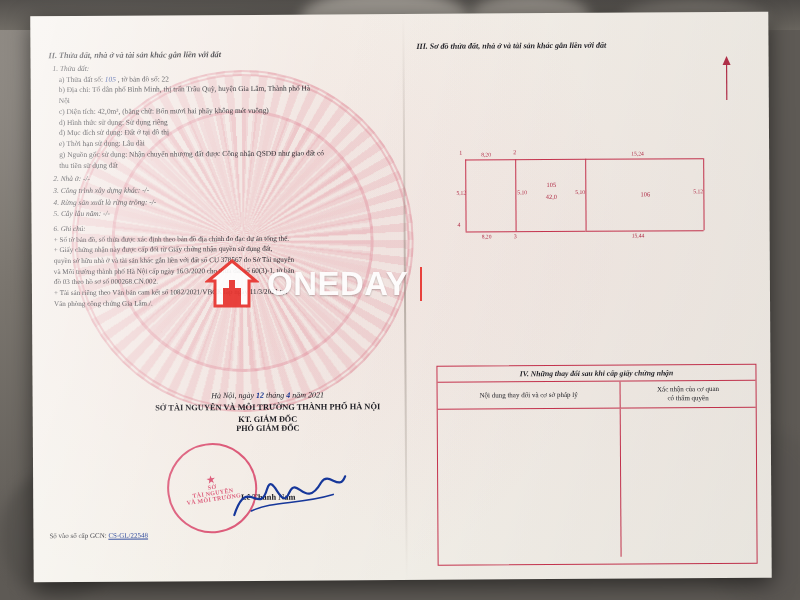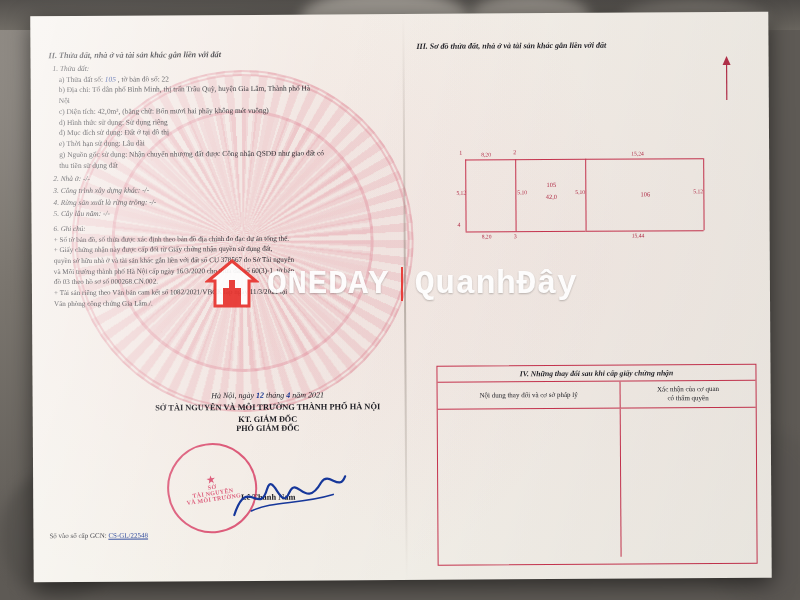--- a/index.html
+++ b/index.html
@@ -152,21 +152,21 @@
 
   
   .brand{
     position:absolute;left:205px;top:258px;z-index:8;
     display:flex;align-items:center;gap:8px;opacity:.92;
   }
   .brand .house{
     width:54px;height:52px;position:relative;
   }
   .brand .word{
-    font-family:Liberation Mono, monospace;
+    font-family:Liberation Sans, sans-serif;
     font-size:33px;font-weight:bold;letter-spacing:.5px;
     color:#ffffff;text-shadow:0 1px 2px rgba(0,0,0,.25);
   }
   .brand .sep{
     width:2px;height:34px;background:#e8342f;margin:0 4px;
   }
 </style>
 </head>
 <body>
 
@@ -322,14 +322,13 @@
 <div class="brand">
   <div class="house">
     <svg width="54" height="52" viewBox="0 0 54 52">
       <path d="M27 3 L51 23 L44 23 L44 48 L10 48 L10 23 L3 23 Z" fill="#ffffff" stroke="#e8342f" stroke-width="3"></path>
       <rect x="18" y="30" width="18" height="18" fill="#e8342f"></rect>
       <rect x="24" y="22" width="6" height="8" fill="#e8342f"></rect>
     </svg>
   </div>
   <div class="word">ONEDAY</div>
   <div class="sep"></div>
-  <div class="word red">QuanhĐây</div>
 </div>
 
 </body></html>

